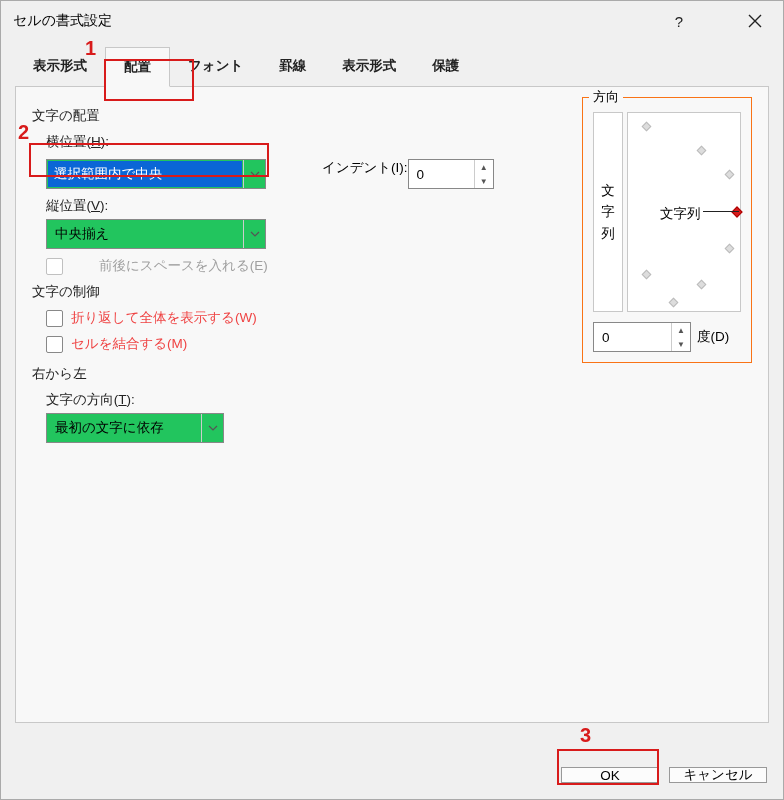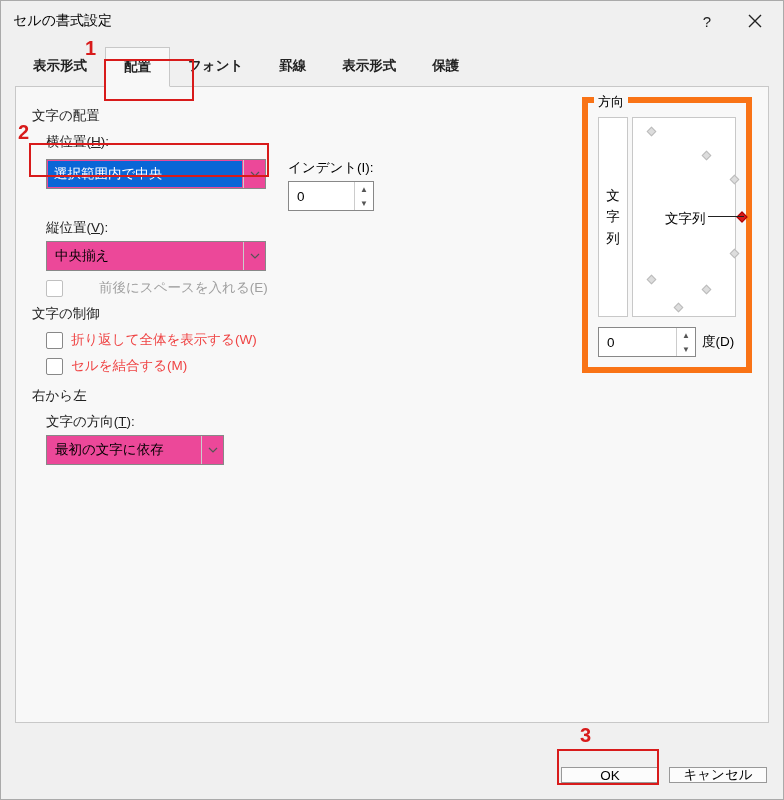--- a/index.html
+++ b/index.html
@@ -1,50 +1,50 @@
 <!DOCTYPE html>
 <html><head>
 <meta charset="utf-8">
 <style>
   * { box-sizing: border-box; font-family: "Yu Gothic UI", "Meiryo", sans-serif; font-size: 13.5px; }
   body { margin: 0; background: #fff; }
   .window { width: 784px; height: 800px; background: #f0f0f0; border: 1px solid #aaa; position: relative; }
-  .titlebar { height: 40px; background: #f0f0f0; display: flex; align-items: center; padding: 0 4px 0 12px; }
+  .titlebar { height: 40px; background: #f0f0f0; display: flex; align-items: center; padding: 0 4px 0 12px; gap: 28px; }
   .title { flex: 1; font-size: 14px; color: #000; }
   .winbtn { width: 48px; height: 40px; display: flex; align-items: center; justify-content: center; color: #222; font-size: 15px; }
   .winbtn.close { font-size: 17px; }
   .body { padding: 6px 14px 14px 14px; position: relative; height: 758px; }
   .tabs { display: flex; border-bottom: 1px solid #c8c8c8; position: relative; font-weight: bold; }
   .tab { padding: 10px 18px; color: #222; cursor: pointer; user-select: none; }
   .tab.active { background: #f8f8f8; border: 1px solid #c8c8c8; border-bottom: 1px solid #f8f8f8; margin-bottom: -1px; }
   .tabcontent { background: #f8f8f8; border: 1px solid #c8c8c8; border-top: none; padding: 14px 16px; height: 636px; position: relative; }
   .columns { display: flex; gap: 18px; }
   .col-left { flex: 1; }
   .col-right { width: 170px; }
   .group-label { color: #222; margin-bottom: 6px; margin-top: 6px; }
   .field-label { color: #222; margin: 8px 0 4px 14px; position: relative; }
   .field-label .ul { text-decoration: underline; }
   .select-wrap { margin-left: 14px; position: relative; }
-  .select { display: flex; align-items: center; background: #ec4899; border: 1px solid #888; height: 30px; width: 220px; }
+  .select { display: flex; align-items: center; background: #22c55e; border: 1px solid #888; height: 30px; width: 220px; }
   .select.selected { border: 1px solid #888; }
   .select .val { flex: 1; padding: 0 8px; color: #000; }
   .select .val.hl { background: #0a66d6; color: #fff; padding: 4px 6px; margin: 1px; }
   .select .arrow { width: 22px; display: flex; align-items: center; justify-content: center; color: #555; border-left: 1px solid #ccc; height: 100%; }
   .select .arrow svg { width: 10px; height: 6px; }
   .indent-row { display: flex; align-items: flex-start; gap: 22px; margin-top: 8px; }
-  .indent-col { display: flex; flex-direction: column; }
+  .indent-col { display: flex; flex-direction: row; margin-left: 34px; }
   .spinner { display: flex; align-items: center; background: #fff; border: 1px solid #888; height: 30px; width: 86px; }
   .spinner .val { flex: 1; padding: 0 8px; }
   .spinner .btns { display: flex; flex-direction: column; border-left: 1px solid #ccc; }
   .spinner .btns div { height: 14px; width: 18px; display: flex; align-items: center; justify-content: center; font-size: 8px; color: #555; }
   .checkbox-row { display: flex; align-items: center; margin: 8px 0 8px 14px; color: #ef4444; }
   .checkbox-row.disabled { color: #a0a0a0; gap: 28px; }
   .checkbox-box { width: 17px; height: 17px; border: 1px solid #888; background: #fff; margin-right: 8px; border-radius: 2px; }
   .checkbox-row.disabled .checkbox-box { border-color: #c0c0c0; }
-  .orient-group { border: 6px solid #f97316; padding: 8px 10px 10px 10px; position: relative; margin-top: -4px; }
+  .orient-group { border: 1px solid #f97316; padding: 8px 10px 10px 10px; position: relative; margin-top: -4px; }
   .orient-legend { position: absolute; top: -10px; left: 6px; background: #f8f8f8; padding: 0 4px; font-size: 13px; }
   .orient-box { display: flex; gap: 4px; margin-top: 6px; }
   .orient-vert { width: 30px; height: 200px; border: 1px solid #c8c8c8; background: #fff; display: flex; flex-direction: column; align-items: center; justify-content: center; font-size: 14px; }
   .orient-vert span { line-height: 1.6; }
   .orient-dial { flex: 1; height: 200px; border: 1px solid #c8c8c8; background: #fff; position: relative; }
   .diamond { position: absolute; width: 7px; height: 7px; transform: rotate(45deg); background: #ddd; border: 1px solid #bbb; }
   .diamond.red { background: #d81b1b; border: 1px solid #a00; width: 8px; height: 8px; }
   .dial-label { position: absolute; left: 32px; top: 92px; font-size: 13.5px; color: #000; }
   .dial-line { position: absolute; top: 98px; left: 75px; width: 36px; height: 1px; background: #222; }
   .degree-row { display: flex; align-items: center; gap: 6px; margin-top: 10px; }

